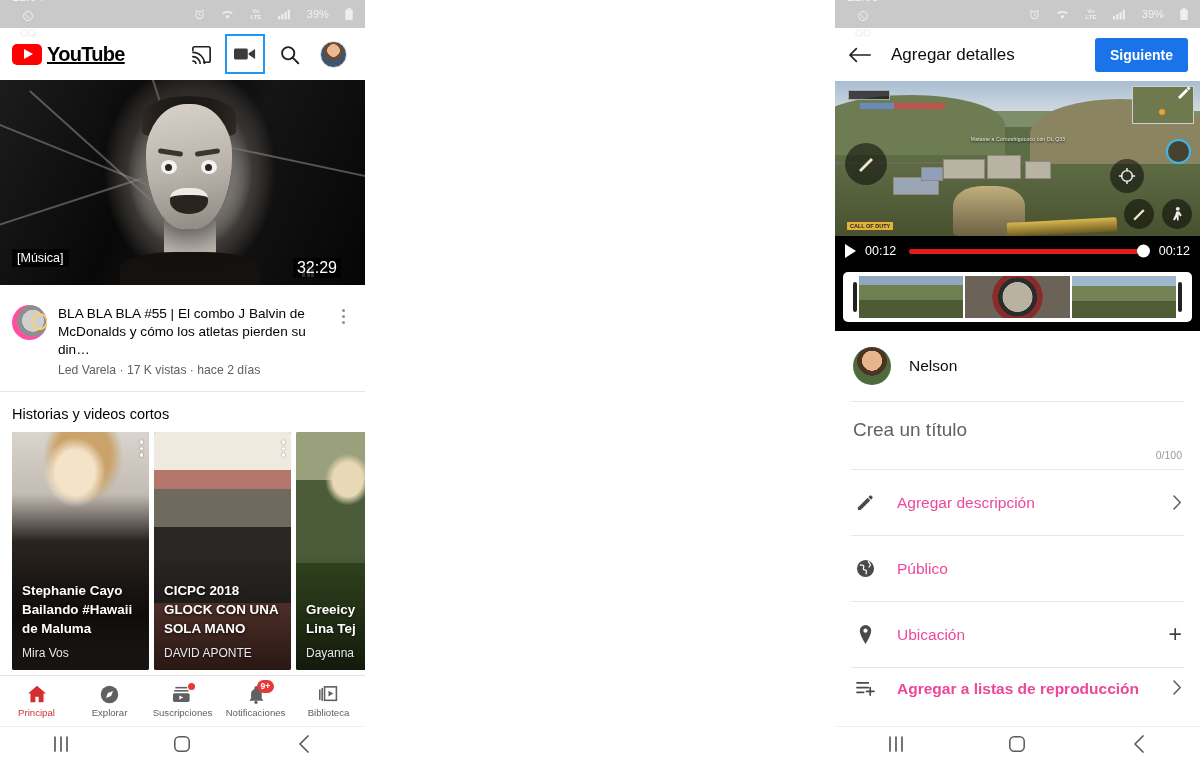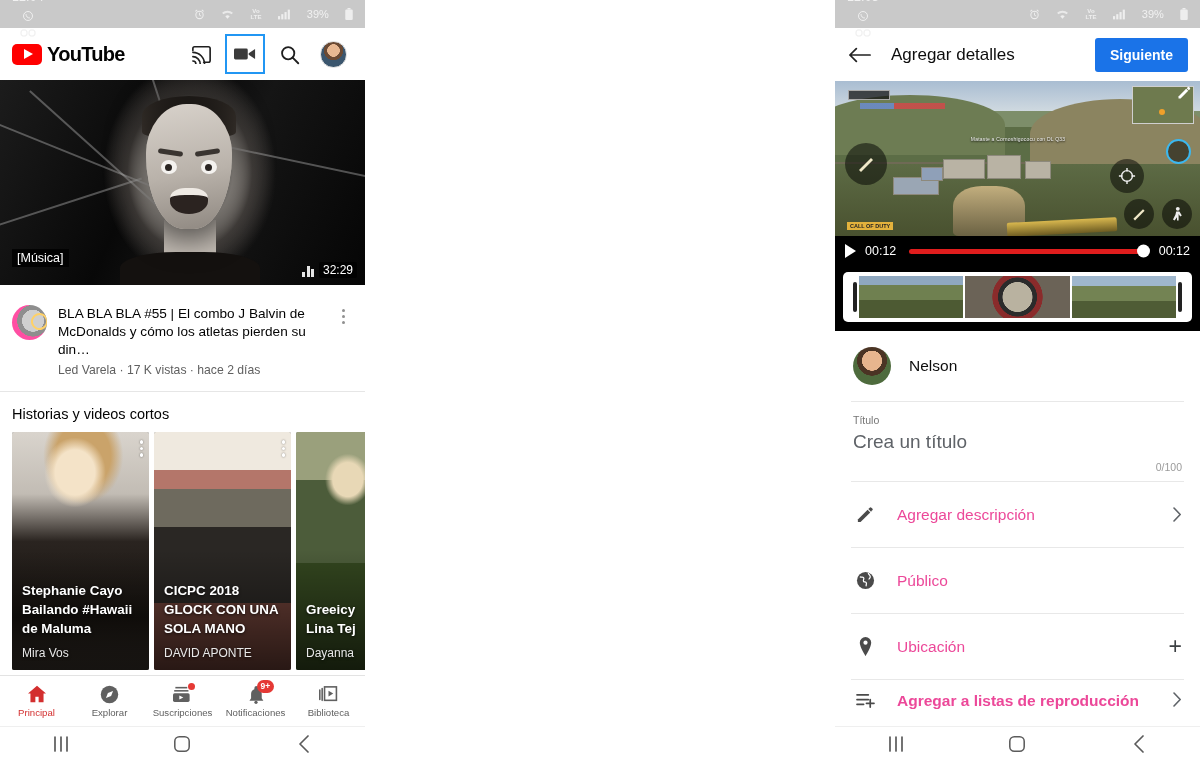--- a/index.html
+++ b/index.html
@@ -25,21 +25,21 @@
   .sb-left { display: flex; align-items: center; gap: 6px; flex-direction: column; }
   .sb-right { display: flex; align-items: center; gap: 16px; font-size: 12.5px; }
   .sb-ico { display: inline-block; opacity: .95; line-height: 1; }
   .sb-ico svg { display: block; }
   .sb-lte { font-size: 6px; line-height: 6px; text-align: center; font-weight: bold; }
   .sb-bat { font-size: 11px; }
 
   
   .yt-topbar {
     height: 52px; background: #fff; display: flex; align-items: center;
-    padding: 0 12px; justify-content: space-between;
+    padding: 0 12px; justify-content: space-between; text-decoration: underline;
   }
   .yt-logo { display: flex; align-items: center; gap: 5px; }
   .yt-play {
     width: 30px; height: 21px; background: #ff0000; border-radius: 5px;
     display: flex; align-items: center; justify-content: center;
   }
   .yt-play::after {
     content: ""; width: 0; height: 0;
     border-left: 9px solid #fff; border-top: 5.5px solid transparent; border-bottom: 5.5px solid transparent;
     margin-left: 2px;
@@ -85,22 +85,22 @@
     border-radius: 50% 50% 10% 10%; background: linear-gradient(180deg,#2a2521,#4a423b);
   }
   .neck { position: absolute; left: 164px; top: 140px; width: 52px; height: 42px; background: #c4bdb5; }
   .shoulders { position: absolute; left: 120px; top: 172px; width: 140px; height: 40px; background: #14110f; border-radius: 40% 40% 0 0; }
   .musica-tag {
     position: absolute; left: 12px; bottom: 18px;
     background: rgba(0,0,0,.82); color: #fff; font-size: 12.5px;
     padding: 2px 5px; font-weight: 500;
   }
   .dur-tag {
-    position: absolute; right: 8px; bottom: 7px;
-    background: rgba(0,0,0,.8); color: #fff; font-size: 12px;
+    position: absolute; right: 24px; bottom: 7px;
+    background: rgba(0,0,0,.8); color: #fff; font-size: 16px;
     padding: 1px 4px; border-radius: 2px; font-weight: 500;
   }
   .eq-bars { position: absolute; right: 51px; bottom: 8px; display: flex; align-items: flex-end; gap: 1.5px; height: 12px; }
   .eq-bars i { width: 3px; background: #e6e6e6; display: block; }
 
   
   .vid-meta { display: flex; padding: 12px 12px 14px 12px; gap: 11px; align-items: flex-start; margin-top: 8px; }
   .ch-avatar {
     width: 35px; height: 35px; border-radius: 50%; flex: 0 0 35px; overflow: hidden;
     background: radial-gradient(circle at 60% 45%, #cfcfcf 0 38%, #8e8e8e 39% 55%, #ff4fa3 56% 100%);
@@ -616,21 +616,20 @@
       </div>
     </div>
 
     <div class="ad-user">
       <div class="ad-user-av"></div>
       <div class="ad-user-name">Nelson</div>
     </div>
     <div class="ad-div"></div>
 
     <div class="ad-title-field">
-      <div class="ad-tf-label">Título</div>
       <div class="ad-tf-value">Crea un título</div>
       <div class="ad-tf-count">0/100</div>
     </div>
     <div class="ad-div"></div>
 
     <div class="ad-row">
       <span class="ad-row-ico">
         <svg width="19" height="19" viewBox="0 0 20 20" fill="#4a4a4a">
             <path d="M2 15.2V18h2.8L15 7.8 12.2 5z"></path>
             <path d="M17.2 5.6a1.3 1.3 0 000-1.8l-1-1a1.3 1.3 0 00-1.8 0L13 4.2 15.8 7z"></path>

